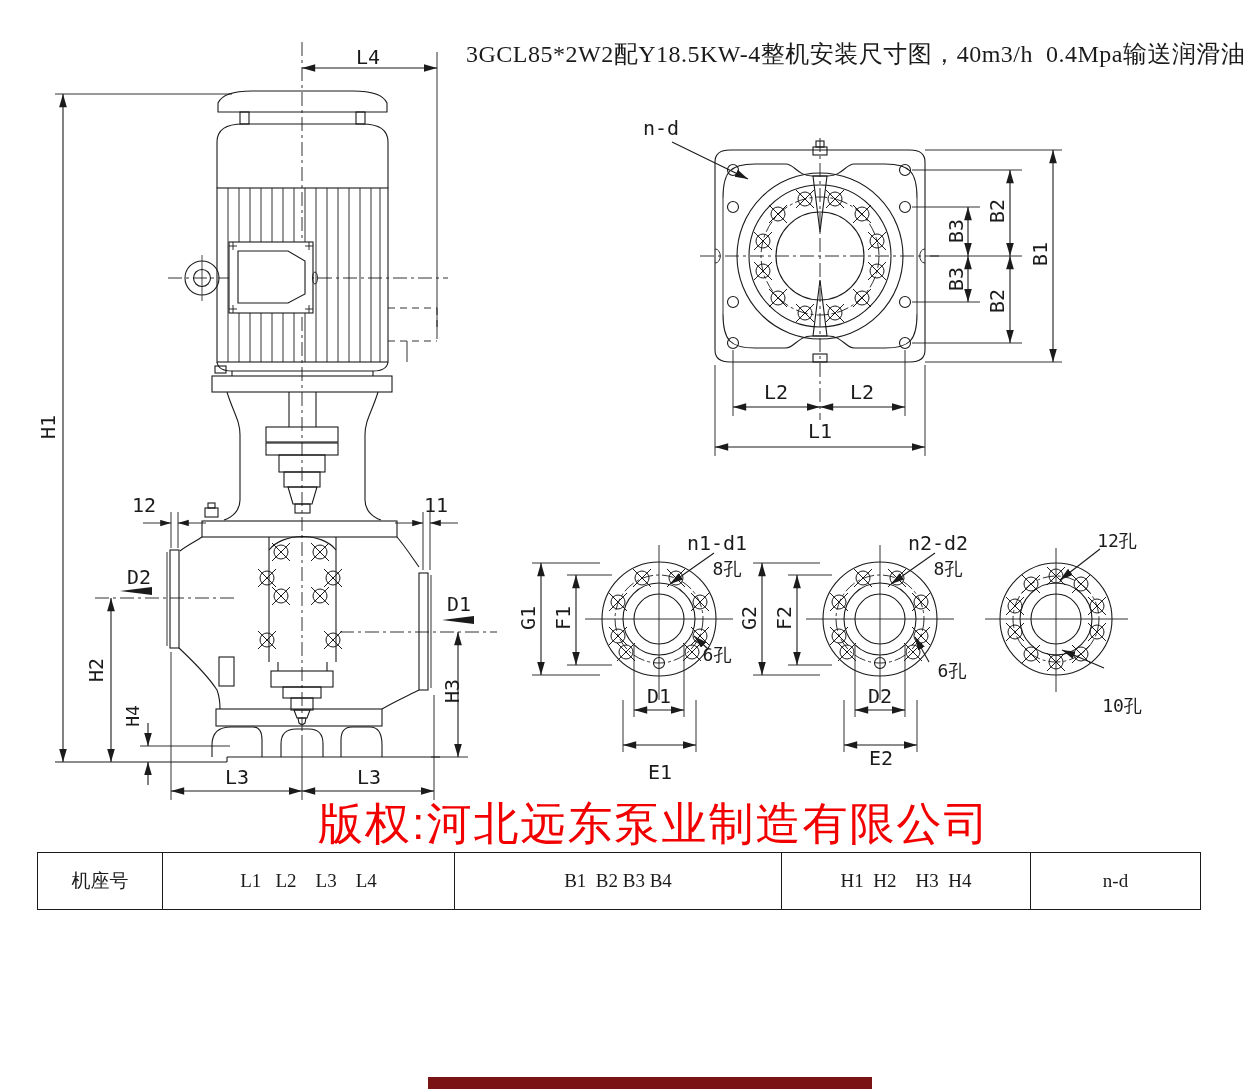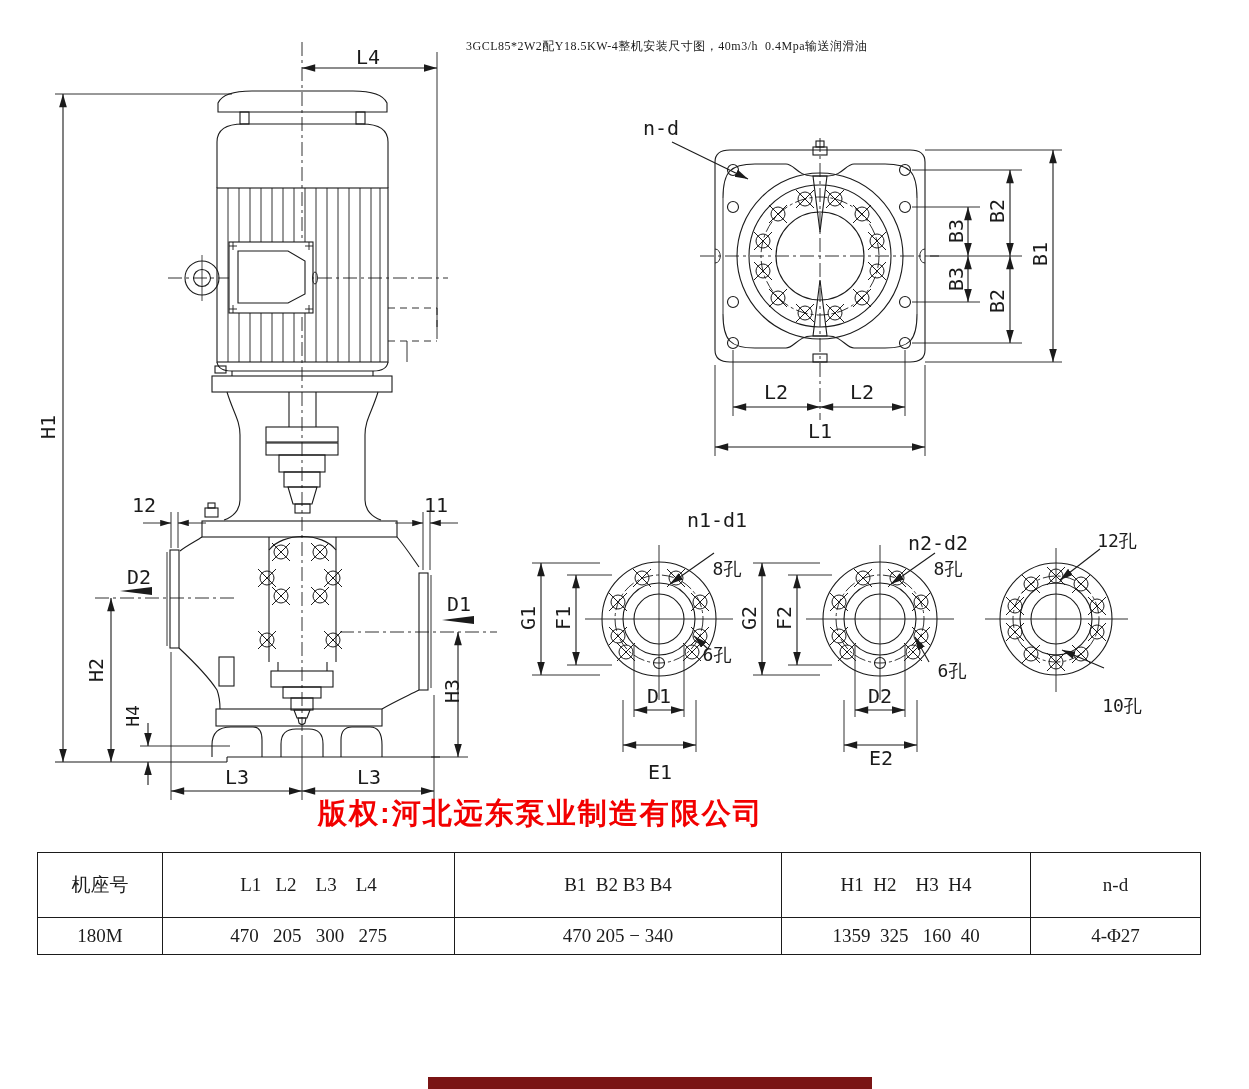--- a/index.html
+++ b/index.html
@@ -1,20 +1,20 @@
 <!DOCTYPE html>
 <html><head>
 <meta charset="utf-8">
 <style>
   html,body{margin:0;padding:0;background:#fff;}
   .page{position:relative;width:1249px;height:1089px;background:#ffffff;overflow:hidden;
         font-family:"Liberation Serif","DejaVu Serif",serif;color:#1b1b1b;}
   .art{position:absolute;left:0;top:0;}
-  .title{position:absolute;left:466px;top:38px;font-size:12px;letter-spacing:.5px;white-space:pre;}
-  .watermark{position:absolute;left:318px;top:794px;font-size:29px;font-weight:700;
+  .title{position:absolute;left:466px;top:38px;font-size:24px;letter-spacing:.5px;white-space:pre;}
+  .watermark{position:absolute;left:318px;top:794px;font-size:45px;font-weight:400;
              letter-spacing:2px;white-space:nowrap;font-family:"Liberation Sans","DejaVu Sans",sans-serif;}
   .cad{position:absolute;font-family:"DejaVu Sans Mono","Liberation Mono",monospace;
        font-size:20px;color:#1b1b1b;transform:translate(-50%,-50%);white-space:nowrap;line-height:1;}
   .cad.rot{transform:translate(-50%,-50%) rotate(-90deg);}
   .cad.sm{font-size:18px;}
   table{border-collapse:collapse;position:absolute;table-layout:fixed;}
   td,th{border:1.6px solid #1b1b1b;text-align:center;vertical-align:middle;
         font-family:"Liberation Serif","DejaVu Serif",serif;font-size:19px;font-weight:400;
         white-space:pre;padding:0;}
   .bar{position:absolute;}
@@ -367,21 +367,21 @@
   <span class="cad" style="left:661px;top:128px">n-d</span>
   <span class="cad rot" style="left:997px;top:211px">B2</span>
   <span class="cad rot" style="left:956px;top:231px">B3</span>
   <span class="cad rot" style="left:956px;top:279px">B3</span>
   <span class="cad rot" style="left:997px;top:301px">B2</span>
   <span class="cad rot" style="left:1040px;top:254px">B1</span>
   <span class="cad" style="left:776px;top:392px">L2</span>
   <span class="cad" style="left:862px;top:392px">L2</span>
   <span class="cad" style="left:820px;top:431px">L1</span>
 
-  <span class="cad" style="left:717px;top:520px">n1-d1</span>
+  <span class="cad" style="left:717px;top:543px">n1-d1</span>
   <span class="cad sm" style="left:727px;top:569px">8孔</span>
   <span class="cad sm" style="left:717px;top:655px">6孔</span>
   <span class="cad rot" style="left:528px;top:618px">G1</span>
   <span class="cad rot" style="left:563px;top:618px">F1</span>
   <span class="cad" style="left:659px;top:696px">D1</span>
   <span class="cad" style="left:660px;top:772px">E1</span>
 
   <span class="cad" style="left:938px;top:543px">n2-d2</span>
   <span class="cad sm" style="left:948px;top:569px">8孔</span>
   <span class="cad sm" style="left:952px;top:671px">6孔</span>
@@ -397,33 +397,26 @@
 
   <table style="left:37px;top:852px;width:1163px">
     <colgroup>
         <col style="width:125px">
         <col style="width:292px">
         <col style="width:327px">
         <col style="width:249px">
         <col style="width:170px">
       </colgroup>
     <tbody>
-        <tr style="height:65px">
+        <tr style="height:57px">
       <th>机座号</th>
       <th>L1   L2    L3    L4</th>
       <th>B1  B2 B3 B4</th>
       <th>H1  H2    H3  H4</th>
       <th>n-d</th>
-    </tr>
-    <tr style="height:37px">
-      <td>180M</td>
-      <td>470   205   300   275</td>
-      <td>470 205 − 340</td>
-      <td>1359  325   160  40</td>
-      <td>4-Φ27</td>
     </tr>
   </tbody>
     </table>
 
   <table style="left:37px;top:958px;width:908px">
     <colgroup>
         <col style="width:460px">
         <col style="width:448px">
       </colgroup>
     <tbody>

